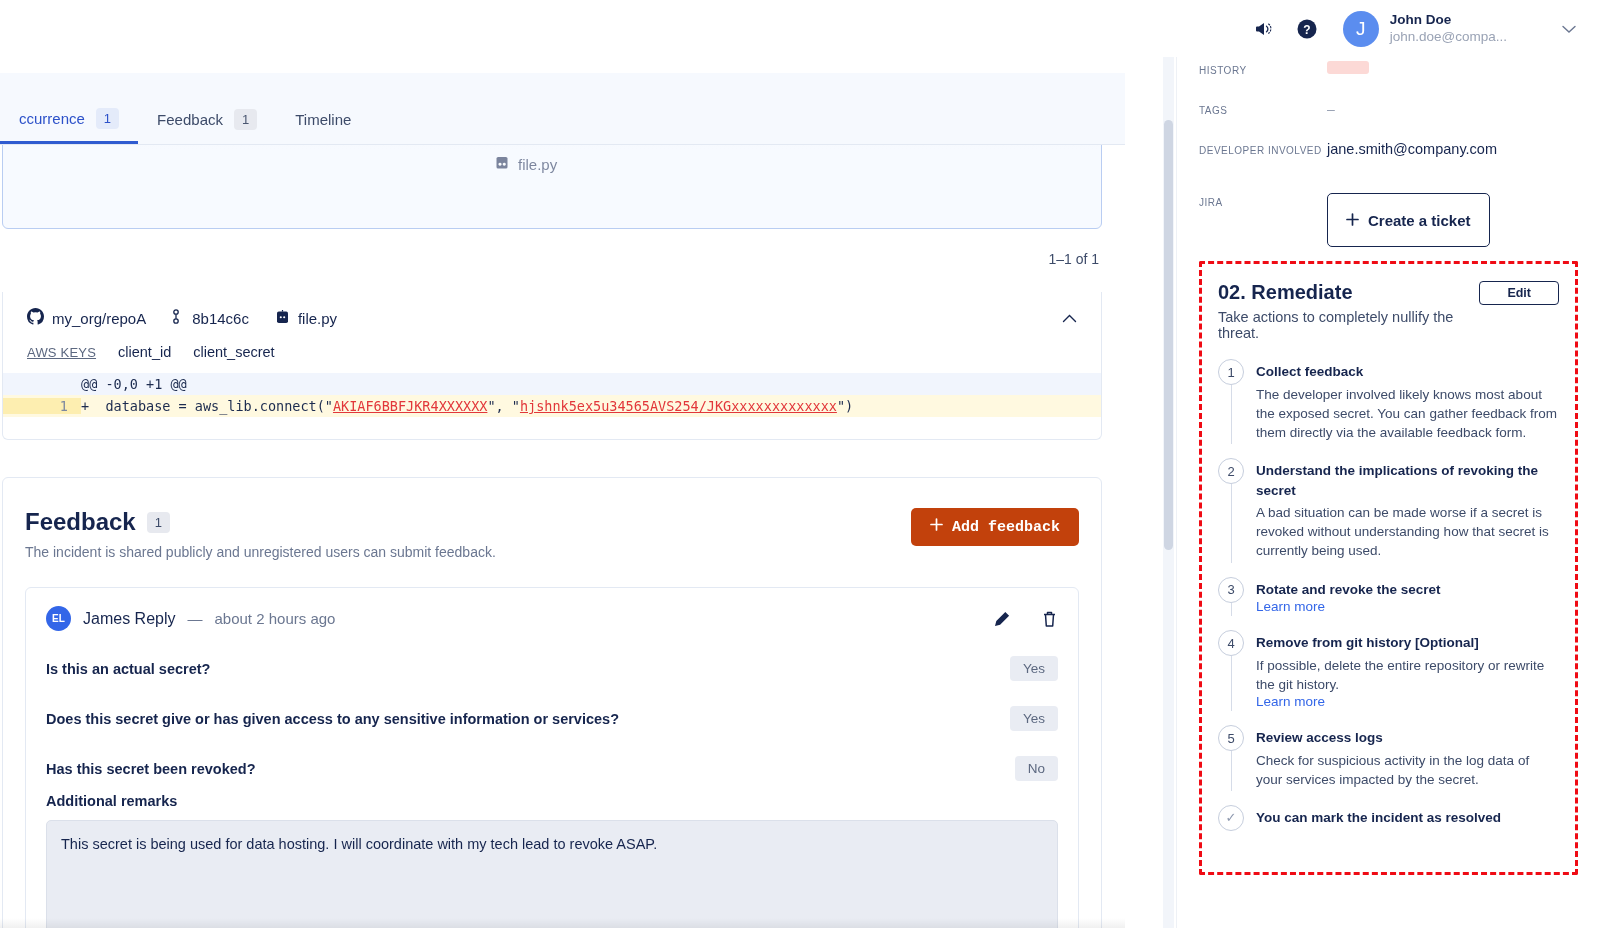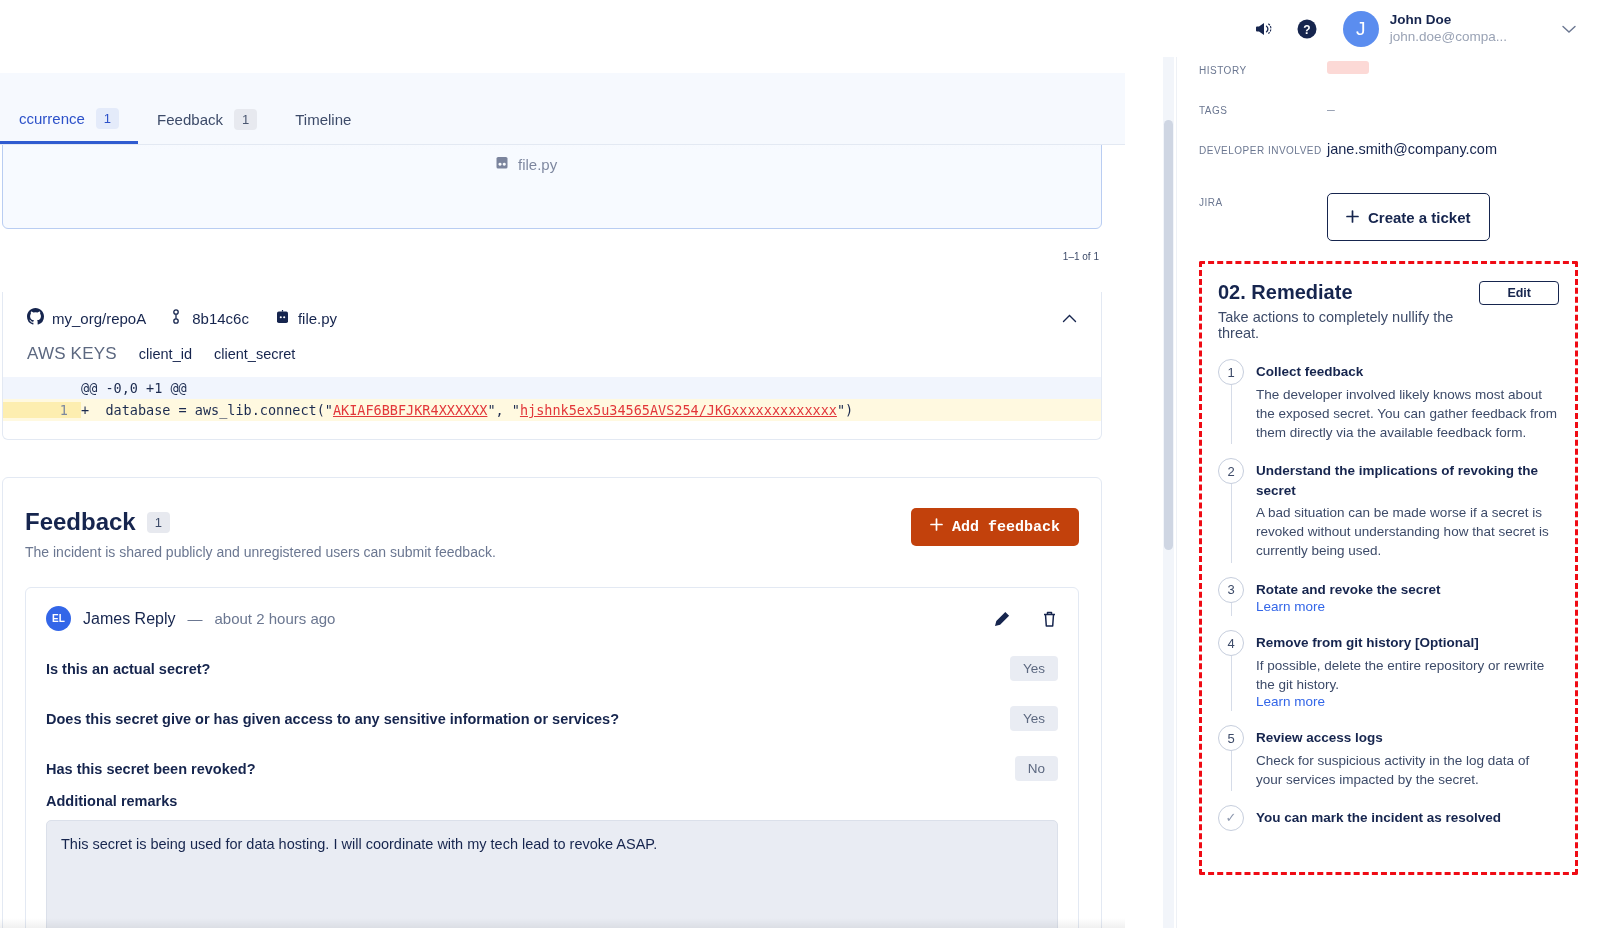--- a/index.html
+++ b/index.html
@@ -73,40 +73,40 @@
   .occ-meta { display: flex; flex-direction: column; gap: 12px; }
   .occ-line { display: flex; align-items: center; gap: 9px; }
   .occ-commit { color: #4d7fe0; font-size: 14px; }
   .occ-file { color: #16254e; font-size: 15px; opacity: 1; }
   .occ-fade {
     position: absolute; top: 0; left: 0; width: 1100px; height: 34px;
     background: linear-gradient(to bottom, #f6f9fe 35%, rgba(246,249,254,0));
   }
 
   .pagination {
-    position: absolute; top: 194px; right: 26px; font-size: 10px; color: #3d4b69;
+    position: absolute; top: 194px; right: 26px; font-size: 14px; color: #3d4b69;
   }
 
   
   .diff-card {
     position: absolute; top: 235px; left: 2px; width: 1100px; height: 148px;
     border: 1px solid #e3e9f3; border-top: none; border-radius: 0 0 6px 6px;
     background: #fff;
   }
   .diff-head {
     display: flex; align-items: center; height: 52px; padding: 0 24px;
     font-size: 15px; color: #16254e; gap: 26px;
   }
   .dh-item { display: flex; align-items: center; gap: 8px; }
   .chev-up { margin-left: auto; color: #16254e; font-size: 13px; cursor: pointer; }
   .keys-row {
     display: flex; align-items: center; gap: 22px; padding: 0 24px 13px 24px;
     font-size: 14.5px; color: #16254e;
   }
-  .keys-label { font-size: 17px; color: #5c6880; letter-spacing: .2px; }
+  .keys-label { font-size: 13px; color: #5c6880; letter-spacing: .2px; text-decoration: underline; }
   .diff-body { font-family: "DejaVu Sans Mono", monospace; font-size: 13.5px; }
   .diff-line { display: flex; height: 22px; align-items: center; }
   .diff-line.hunk { background: #f1f5fd; color: #a5b0c6; }
   .diff-line.add { background: #fff9e0; }
   .gutter {
     width: 78px; text-align: right; padding-right: 13px; color: #9aa6bd; flex: none;
   }
   .diff-line.add .gutter { background: #fdeeb0; color: #6d7governor; color:#7c8categories; color:#7c889f; }
   .diff-code { white-space: pre; color: #1c2b4f; }
   .sec { color: #e2373a; text-decoration: underline; }
@@ -166,21 +166,21 @@
   }
   .meta-row { display: flex; align-items: flex-start; padding-top: 4px; }
   .meta-label {
     width: 128px; flex: none; font-size: 10px; color: #6b7791;
     letter-spacing: .5px; line-height: 1.55; padding-top: 2px;
   }
   .meta-val { font-size: 14.5px; color: #16254e; }
   .meta-dash { color: #9aa3b5; font-size: 14px; }
   .chip-red { display: inline-block; width: 42px; height: 13px; background: #fcd9d6; border-radius: 3px; }
   .btn-outline {
-    border: 1px solid #16254e; border-radius: 5px; height: 48px; padding: 0 18px;
+    border: 1px solid #16254e; border-radius: 5px; height: 54px; padding: 0 18px;
     background: #fff; color: #16254e; font-size: 15px; font-weight: bold;
     display: inline-flex; align-items: center; gap: 9px; cursor: pointer;
     font-family: "Liberation Sans", sans-serif;
   }
 
   .remediate {
     margin-top: 16px; border: 3px dashed #ef0b14; border-radius: 2px;
     padding: 17px 16px 14px 16px; height: 614px;
   }
   .rem-head { display: flex; align-items: flex-start; }

